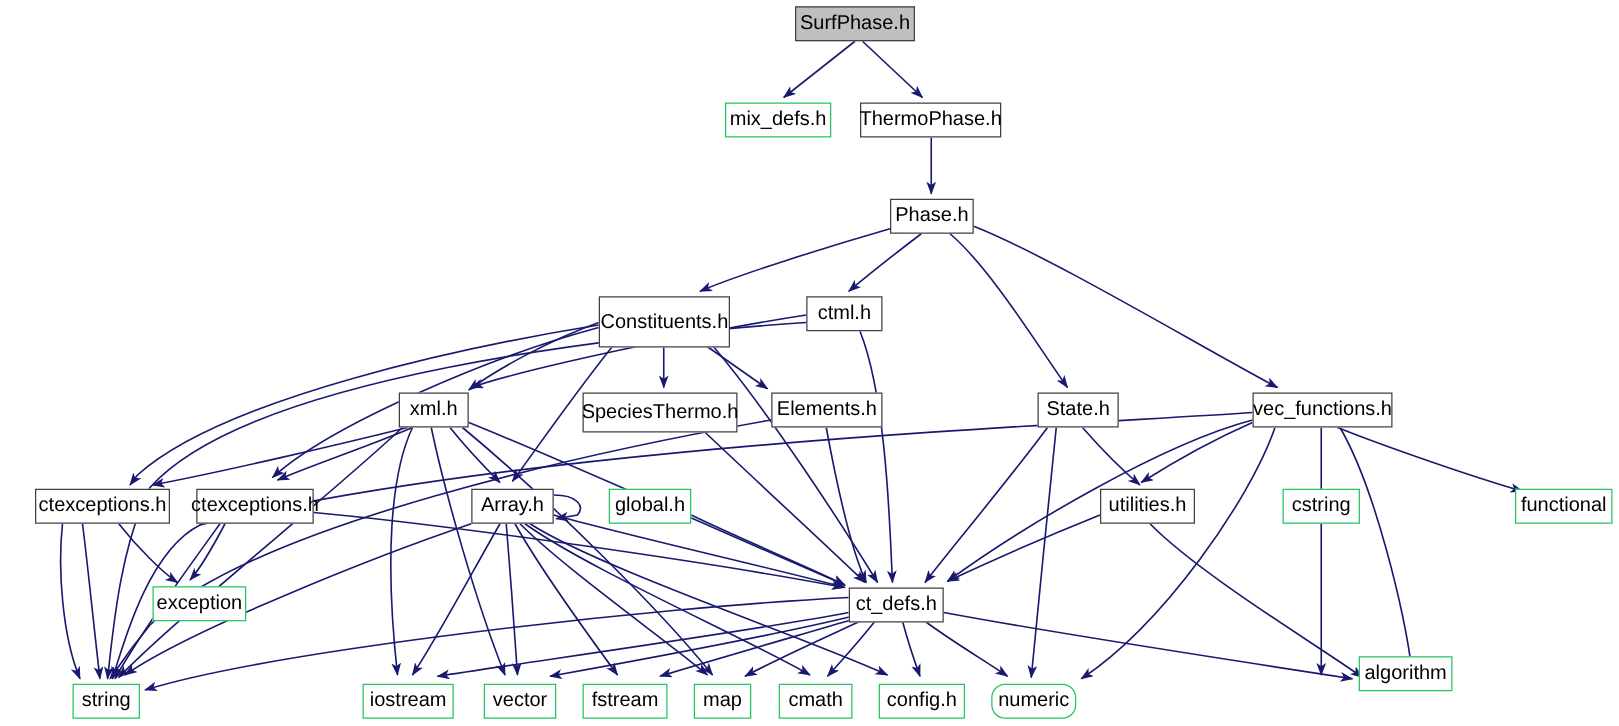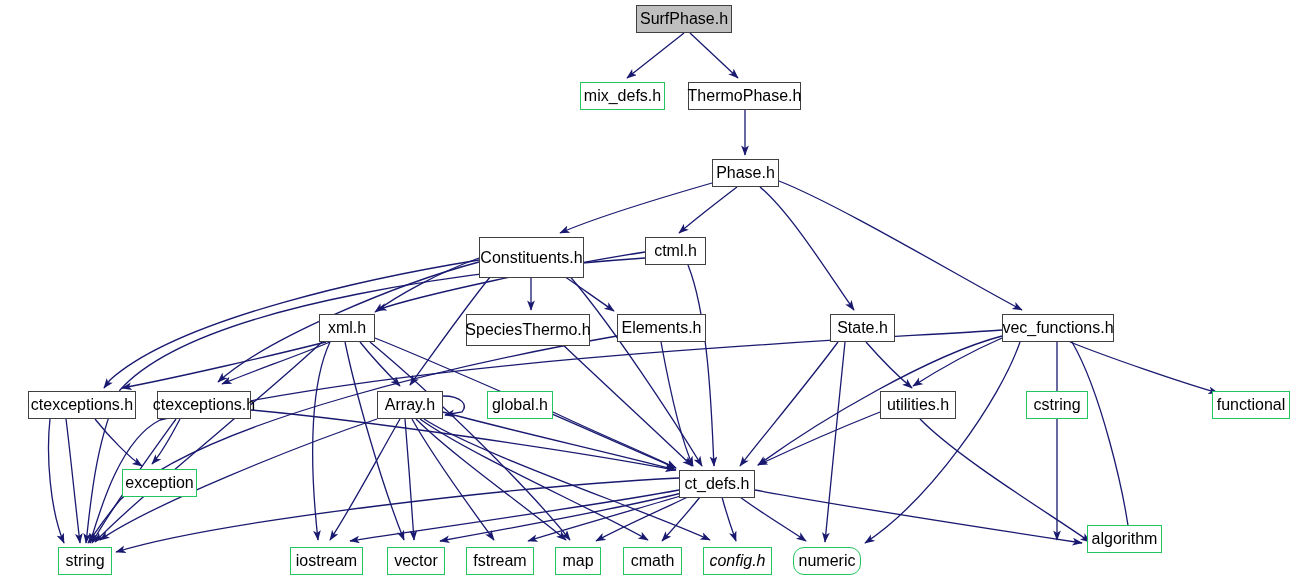--- a/index.html
+++ b/index.html
@@ -126,17 +126,17 @@
       <div class="node external" style="left: 1026px; top: 391px; width: 62px; height: 28px;">cstring</div>
       <div class="node external" style="left: 1212px; top: 391px; width: 78px; height: 28px; text-align: center;">functional</div>
       <div class="node external" style="left: 122px; top: 469px; width: 75px; height: 28px;">exception</div>
       <div class="node internal" style="left: 679px; top: 470px; width: 76px; height: 28px;">ct_defs.h</div>
       <div class="node external" style="left: 58px; top: 547px; width: 54px; height: 28px;">string</div>
       <div class="node external" style="left: 290px; top: 547px; width: 73px; height: 28px;">iostream</div>
       <div class="node external" style="left: 387px; top: 547px; width: 58px; height: 28px;">vector</div>
       <div class="node external" style="left: 466px; top: 547px; width: 68px; height: 28px;">fstream</div>
       <div class="node external" style="left: 555px; top: 547px; width: 46px; height: 28px;">map</div>
       <div class="node external" style="left: 623px; top: 547px; width: 59px; height: 28px;">cmath</div>
-      <div class="node external" style="left: 703px; top: 547px; width: 69px; height: 28px; font-style: italic;">config.h</div>
+      <div class="node external" style="left: 703px; top: 547px; width: 69px; height: 28px;">config.h</div>
       <div class="node external" style="left: 793px; top: 547px; width: 68px; height: 28px; border-radius: 11px;">numeric</div>
       <div class="node external" style="left: 1087px; top: 525px; width: 75px; height: 28px;">algorithm</div>
     </div>
 </div>
 
 </body></html>

